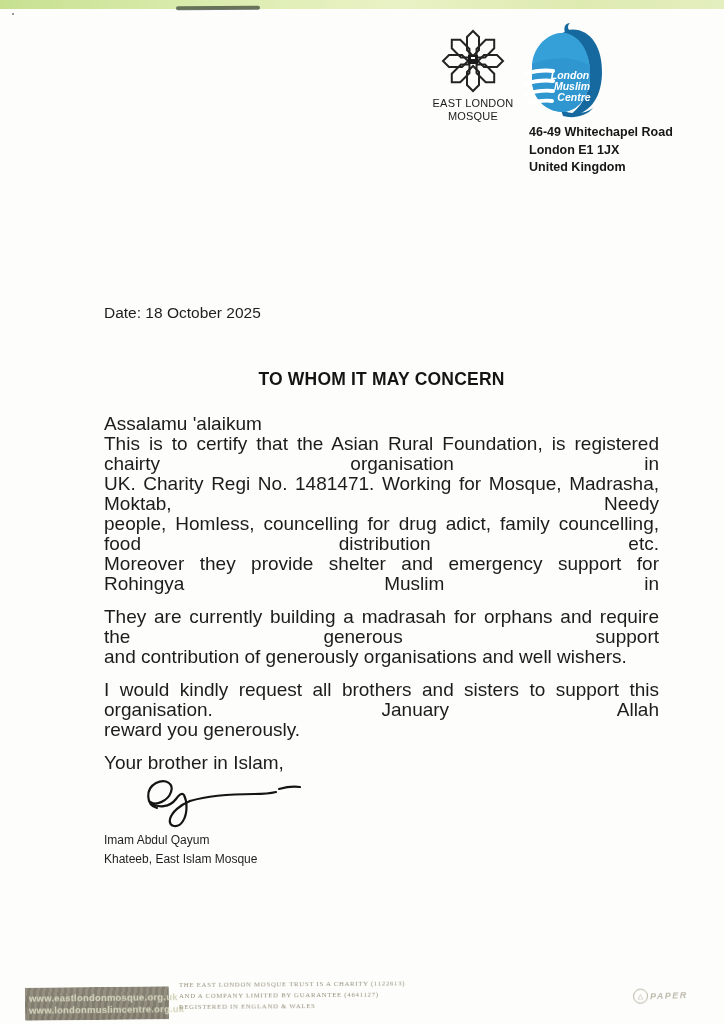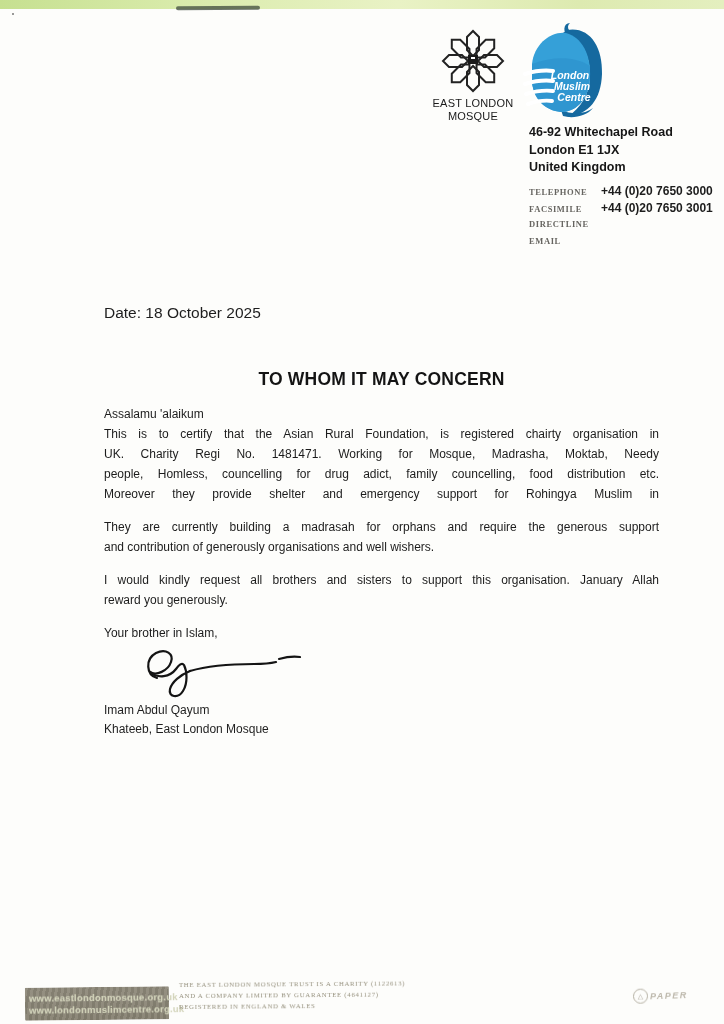--- a/index.html
+++ b/index.html
@@ -32,21 +32,21 @@
     font-family:"Liberation Serif","DejaVu Serif",serif;opacity:.85;
   }
   .contact-value{font-size:12px;font-weight:700;color:#1d1d1d;white-space:nowrap;}
   
   .letter{position:absolute;left:104px;top:303px;width:555px;}
   .date-line{font-size:15.5px;line-height:20px;}
   .letter-title{
     text-align:center;font-weight:bold;font-size:17.5px;letter-spacing:.2px;
     margin-top:46px;line-height:20px;color:#141414;
   }
-  .paras{margin-top:15px;font-size:12px;line-height:20px;color:#1c1c1c;}
+  .paras{margin-top:25px;font-size:19px;line-height:20px;color:#1c1c1c;}
   .para.gap{margin-top:13px;}
   .line{min-height:20px;}
   .line.just{text-align:justify;text-align-last:justify;}
   .signature-wrap{margin:2px 0 0 22px;height:56px;}
   .signatory{font-size:12px;line-height:19px;}
   
   .url-block{
     position:absolute;left:25px;top:987px;width:144px;height:33px;
     background:
       repeating-linear-gradient(100deg,rgba(255,255,255,.05) 0 3px,rgba(0,0,0,.07) 3px 6px),
@@ -123,41 +123,23 @@
 
     <g font-family="Liberation Sans, DejaVu Sans, sans-serif" font-size="10.5" font-weight="bold" font-style="italic" fill="#ffffff" text-anchor="middle">
       <text x="47" y="57">London</text>
       <text x="49" y="68">Muslim</text>
       <text x="51" y="79">Centre</text>
     </g>
   </svg>
 </div>
 
 <div class="addr">
-  <div class="addr-line">46-92 Whitechapel Road</div>
+  <div class="addr-line">46-49 Whitechapel Road</div>
   <div class="addr-line">London E1 1JX</div>
   <div class="addr-line">United Kingdom</div>
-  <div class="contacts">
-    <div class="contact-row">
-      <span class="contact-label">TELEPHONE</span>
-      <span class="contact-value">+44 (0)20 7650 3000</span>
-    </div>
-    <div class="contact-row">
-      <span class="contact-label">FACSIMILE</span>
-      <span class="contact-value">+44 (0)20 7650 3001</span>
-    </div>
-    <div class="contact-row">
-      <span class="contact-label">DIRECTLINE</span>
-      <span class="contact-value"></span>
-    </div>
-    <div class="contact-row">
-      <span class="contact-label">EMAIL</span>
-      <span class="contact-value"></span>
-    </div>
-  </div>
 </div>
 
 <div class="letter">
   <div class="date-line">Date: 18 October 2025</div>
   <div class="letter-title">TO WHOM IT MAY CONCERN</div>
   <div class="paras">
       <div class="para">
         <div class="line">Assalamu 'alaikum</div>
       </div>
       <div class="para">
@@ -184,21 +166,21 @@
       <g fill="none" stroke="#141414" stroke-width="2.2" stroke-linecap="round">
         <path d="M31,33 C20,30 19,14 30,8 C40,3 48,9 45,17 C42,26 30,31 24,27"></path>
         <path d="M24,27 C32,34 44,32 50,24 C53,20 56,17 58,20 C61,26 62,38 57,46 C52,54 42,52 44,44 C46,37 54,30 64,26"></path>
         <path d="M64,26 C84,20 108,19 128,19 C138,19 146,18 150,17"></path>
         <path d="M153,14 C160,12 168,11 174,12"></path>
       </g>
     </svg>
   </div>
 
   <div class="signatory">Imam Abdul Qayum</div>
-  <div class="signatory">Khateeb, East London Mosque</div>
+  <div class="signatory">Khateeb, East Islam Mosque</div>
 </div>
 
 <div class="url-block">
   <div class="url-line">www.eastlondonmosque.org.uk</div>
   <div class="url-line">www.londonmuslimcentre.org.uk</div>
 </div>
 
 <div class="reg-block">
   <div class="reg-line">THE EAST LONDON MOSQUE TRUST IS A CHARITY (1122613)</div>
   <div class="reg-line">AND A COMPANY LIMITED BY GUARANTEE (4641127)</div>

